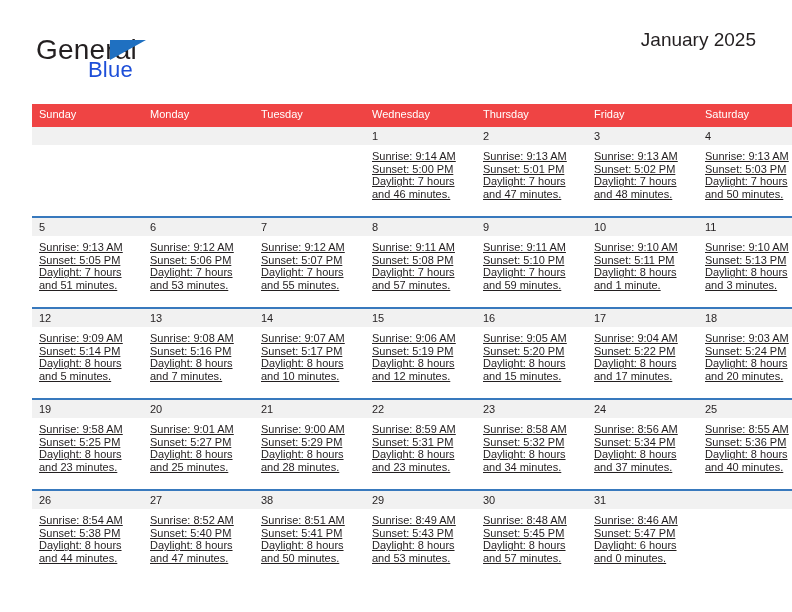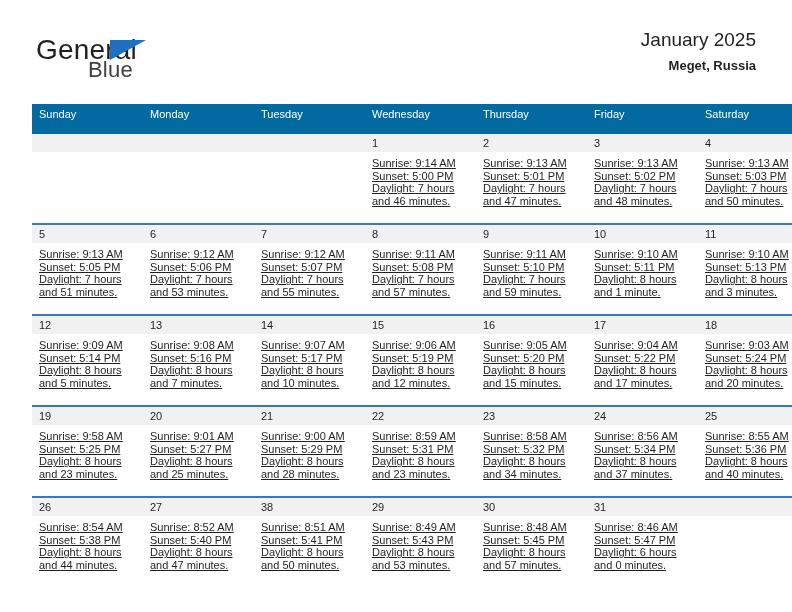--- a/index.html
+++ b/index.html
@@ -47,21 +47,21 @@
     width: 0;
     height: 0;
     border-left: 36px solid #1f70c1;
     border-bottom: 20px solid transparent;
   }
   .brand-blue {
     position: absolute;
     left: 52px;
     top: 23px;
     font-size: 22px;
-    color: #404040;
+    color: #1d4ed8;
     letter-spacing: 0.2px;
     line-height: 1;
   }
 
   .title-block {
     position: absolute;
     right: 36px;
     top: 30px;
     text-align: right;
   }
@@ -84,26 +84,26 @@
   
   .calendar {
     position: absolute;
     left: 32px;
     top: 104px;
     width: 728px;
     border-collapse: collapse;
     table-layout: fixed;
   }
   .calendar th {
-    background: #0369a1;
+    background: #ef4444;
     color: #ffffff;
     font-size: 11px;
     font-weight: normal;
     text-align: left;
-    padding: 4px 0 14px 7px;
+    padding: 4px 0 7px 7px;
     border: none;
     width: 104px;
   }
   .calendar td {
     vertical-align: top;
     padding: 0;
     border: none;
     border-bottom: 2px solid #3879bd;
     height: 89px;
     width: 104px;
@@ -140,21 +140,20 @@
 <div class="page-header">
 
   <div class="brand">
     <span class="brand-general">General</span>
     <span class="brand-triangle"></span>
     <span class="brand-blue">Blue</span>
   </div>
 
   <div class="title-block">
     <div class="cal-title">January 2025</div>
-    <div class="cal-subtitle">Meget, Russia</div>
   </div>
 
 </div>
 
 <table class="calendar">
   <thead>
     <tr>
       <th>Sunday</th>
       <th>Monday</th>
       <th>Tuesday</th>

